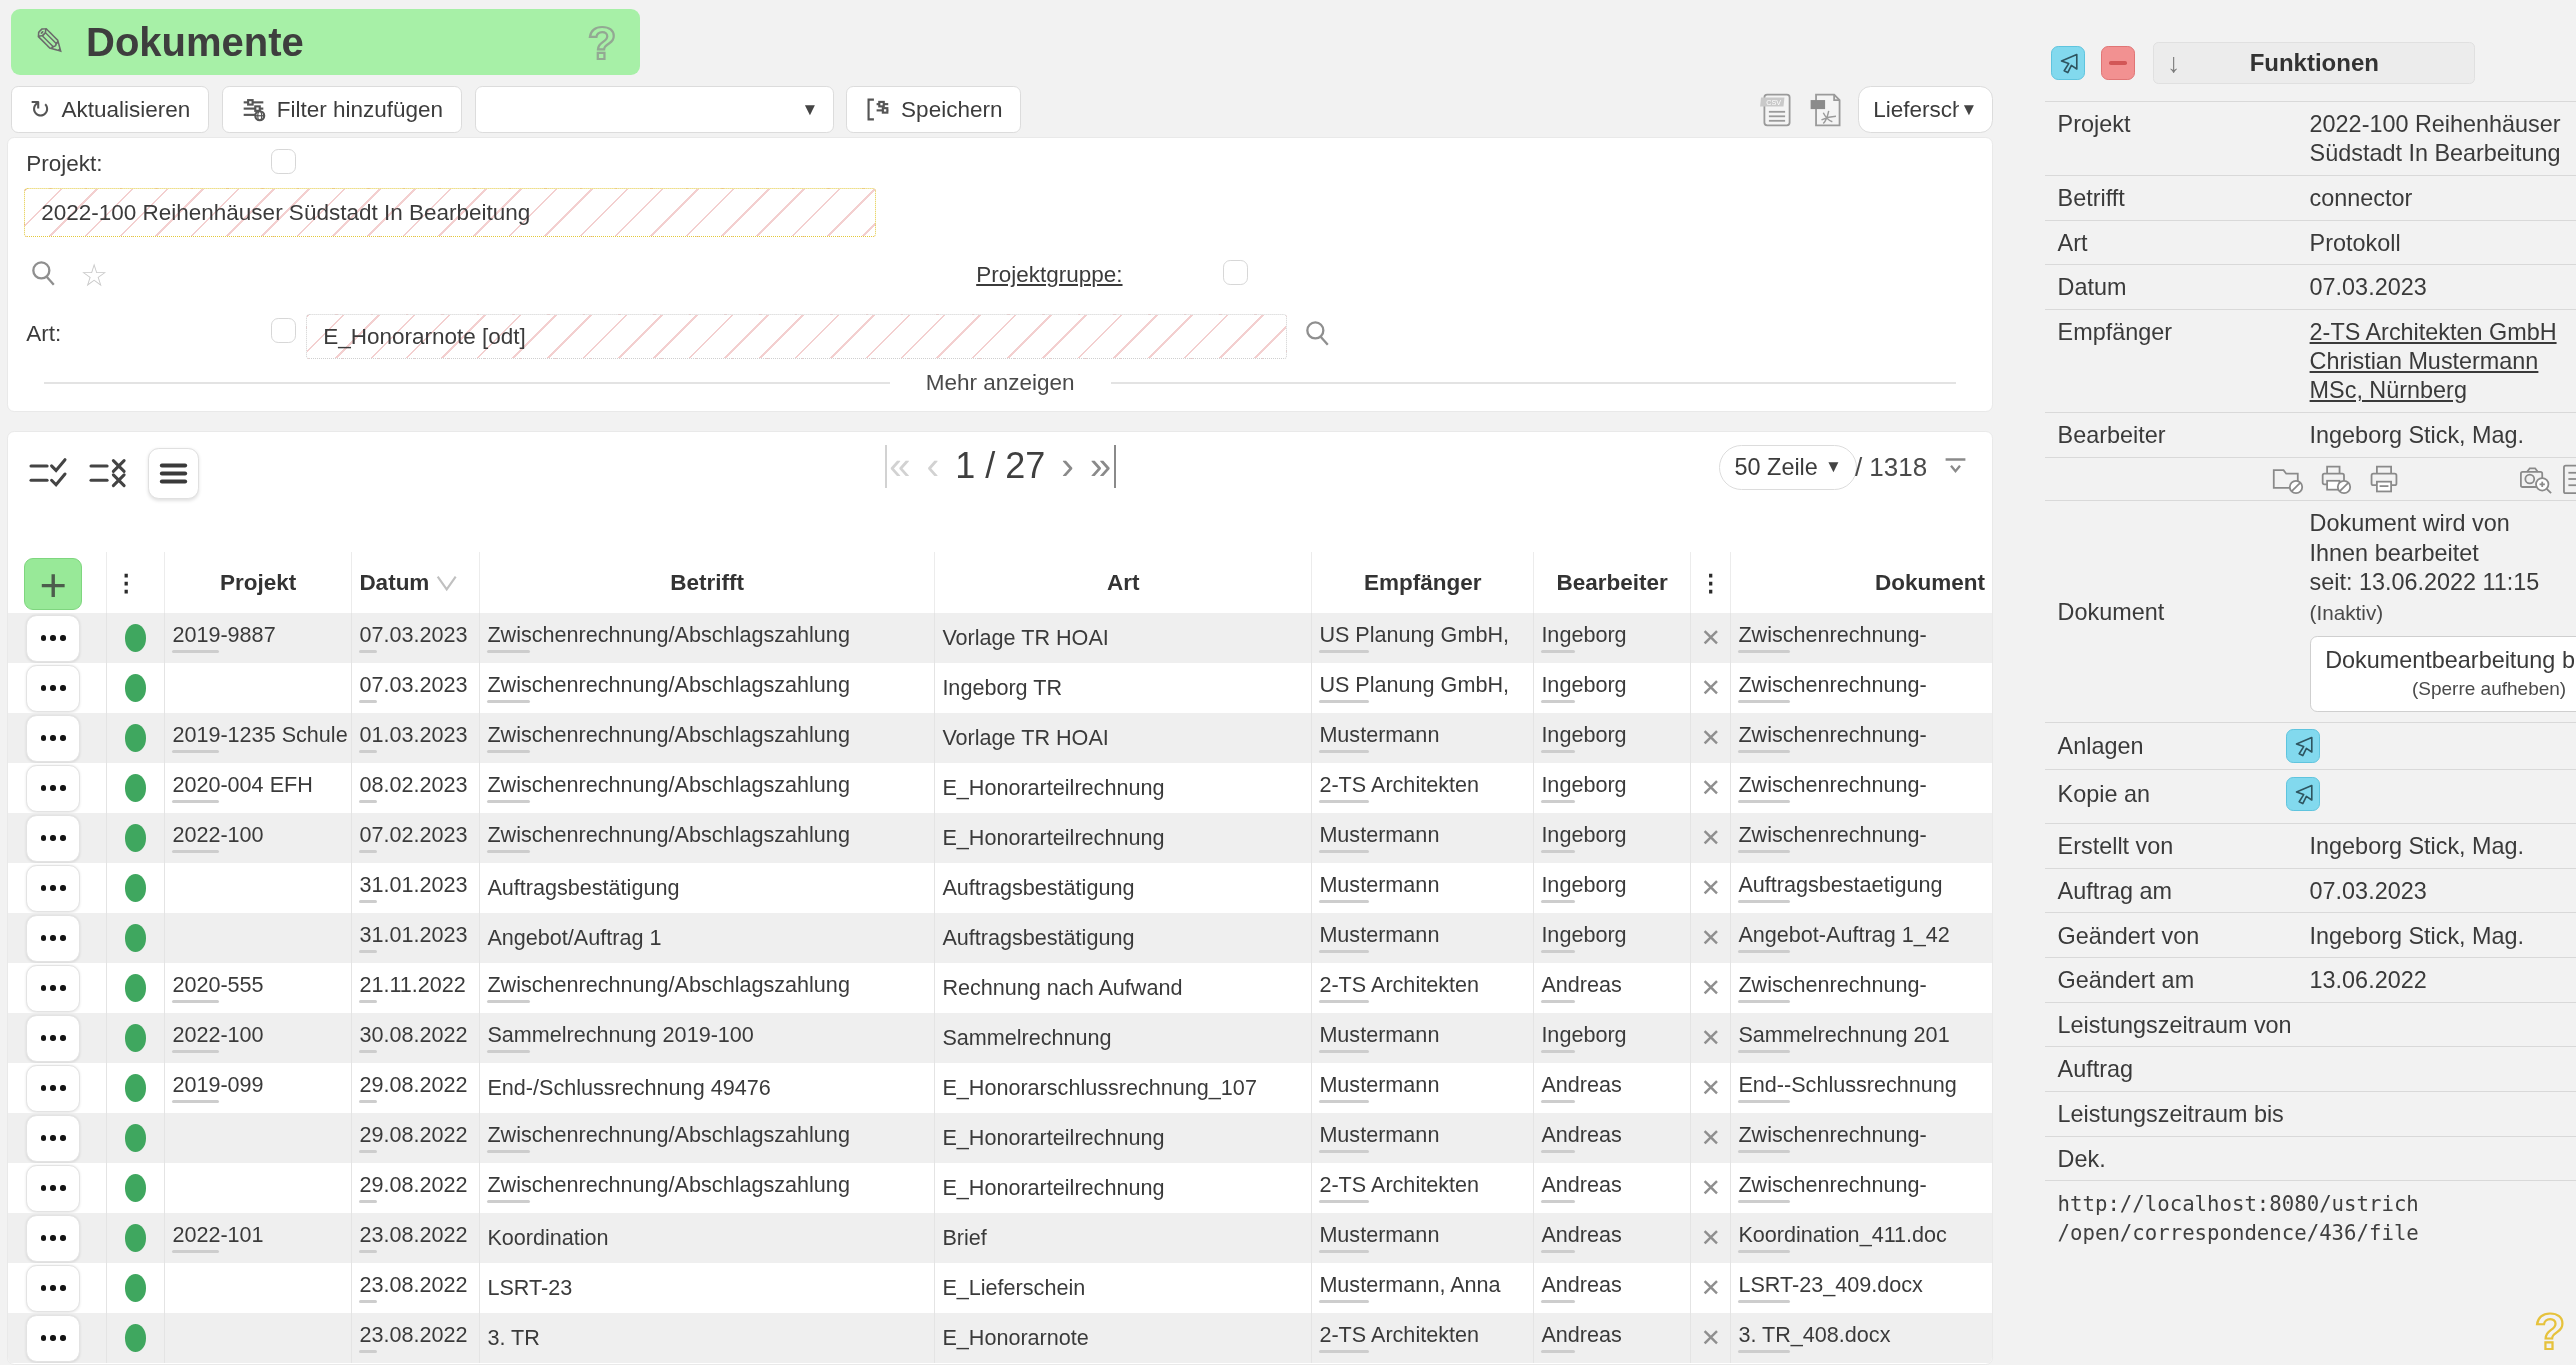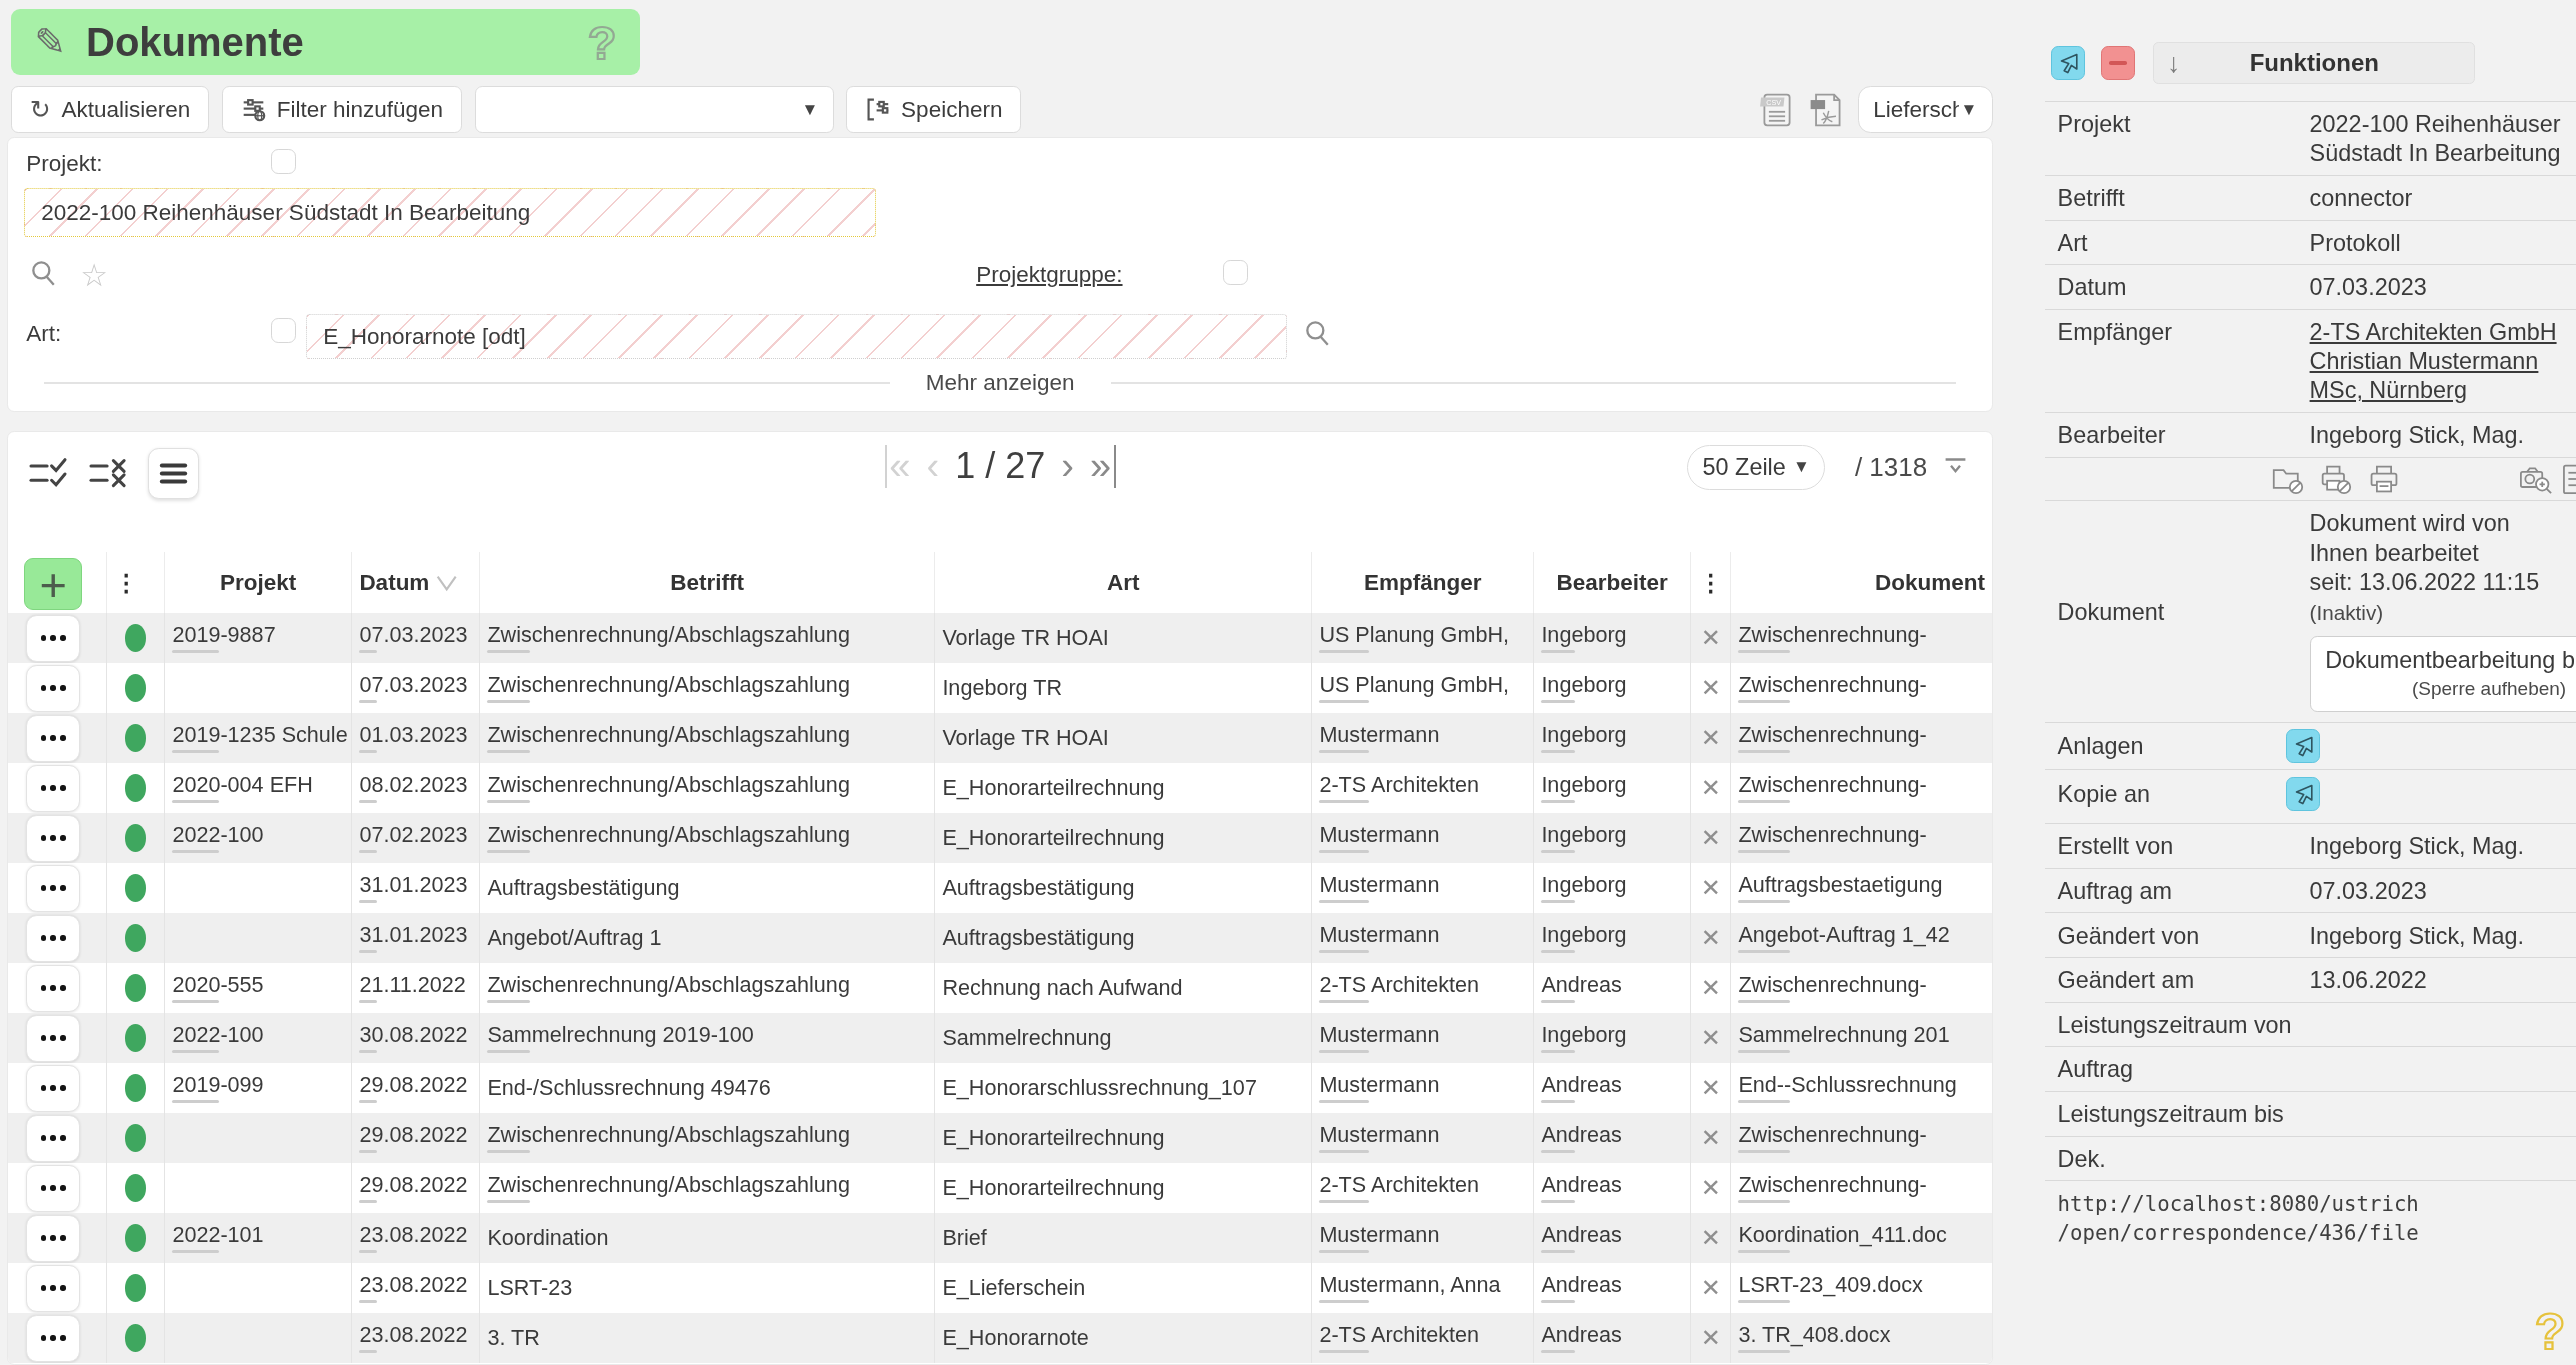--- a/index.html
+++ b/index.html
@@ -49,21 +49,21 @@
   .list-icons{position:absolute;left:20px;top:16px;display:flex;align-items:center;gap:20px;}
   .hamburger-btn{width:49px;height:49px;background:#fff;border:0.9px solid #e0e0e0;border-radius:10.8px;
                  box-shadow:0 1.8px 3.6px rgba(0,0,0,.12);display:flex;align-items:center;justify-content:center;}
   .pagination{position:absolute;left:0;right:0;top:12.6px;display:flex;justify-content:center;align-items:center;gap:16px;
               font-size:38px;color:#4a4a4a;}
   .pg-dis{color:#d2d2d2;}
   .pg-en{color:#8a8a8a;}
   .pg-first{border-left:2.7px solid #d2d2d2;padding-left:2.7px;}
   .pg-last{border-right:2.7px solid #8a8a8a;padding-right:2.7px;}
   .pg-num{font-size:36px;color:#3f3f3f;}
-  .rows-select{position:absolute;right:167px;top:12.6px;width:138px;height:45px;border-radius:22.5px;
+  .rows-select{position:absolute;right:135px;top:12.6px;width:138px;height:45px;border-radius:22.5px;
                display:flex;align-items:center;justify-content:space-between;padding:0 14.4px;font-size:23.4px;
                background:#fff;border:0.9px solid #dcdcdc;box-sizing:border-box;}
   .rows-select .clip{max-width:83px;overflow:hidden;white-space:nowrap;}
   .rows-total{position:absolute;right:65px;top:20px;font-size:26px;color:#4a4a4a;}
   .collapse-ic{position:absolute;right:23.4px;top:23.4px;}
 
   .grid{display:grid;grid-template-columns:99px 58px 187px 128px 455px 377px 222px 157px 40px 1fr;}
   .thead{position:absolute;left:0;top:120px;width:100%;height:61px;border-bottom:1.8px solid #e7a08e;}
   .thead .hcell{display:flex;align-items:center;font-size:22.5px;font-weight:bold;color:#333;
                 border-right:0.9px solid #ececec;padding:0 7.2px;box-sizing:border-box;}

